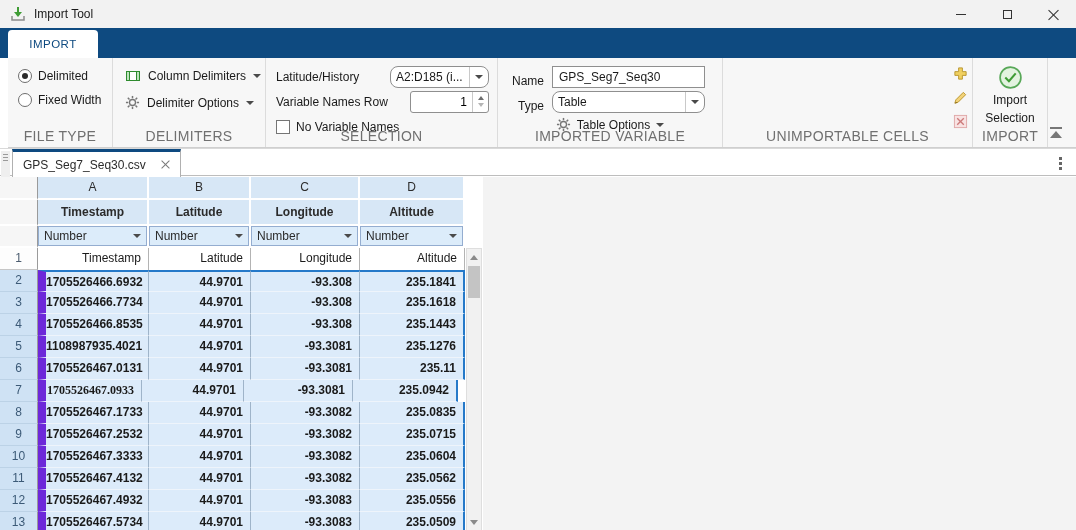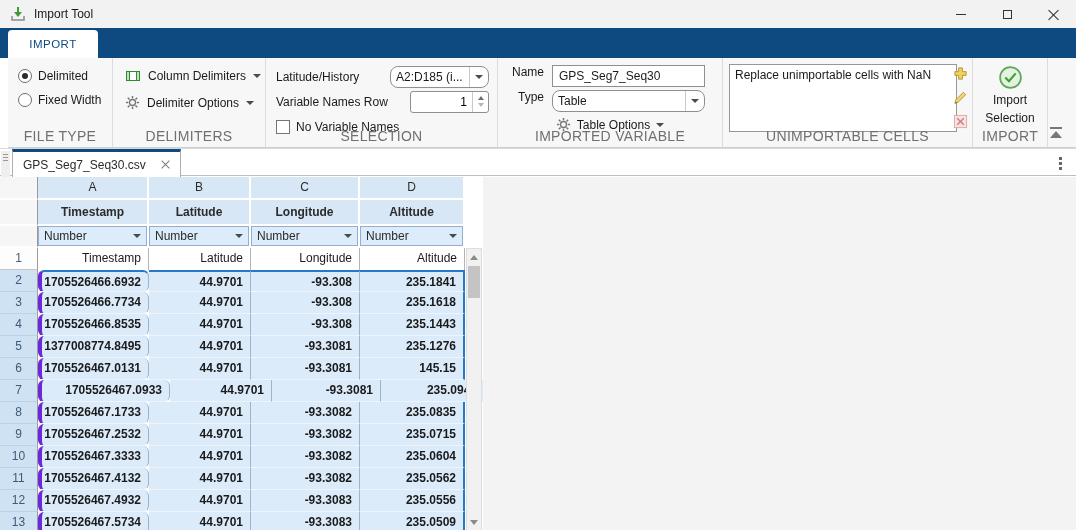--- a/index.html
+++ b/index.html
@@ -51,21 +51,21 @@
   .dd-selhist { width:99px; }
   .spinner { background:#fff; border:1px solid #8f8f8f; border-radius:3px; height:22px; width:79px; display:flex; align-items:center; font-size:12px; }
   .spinner .val { flex:1; text-align:right; padding-right:5px; }
   .spinner .arrows { width:16px; align-self:stretch; border-left:1px solid #c9c9c9; display:flex; flex-direction:column; align-items:center; justify-content:center; gap:3px; }
   .tri-up { width:0; height:0; border-left:3.5px solid transparent; border-right:3.5px solid transparent; border-bottom:4px solid #6e6e6e; }
   .tri-dn { width:0; height:0; border-left:3.5px solid transparent; border-right:3.5px solid transparent; border-top:4px solid #b5b5b5; }
   .cb { width:14px; height:14px; border:1px solid #757575; background:#fff; margin-right:6px; flex:0 0 auto; }
   .cb-row { display:flex; align-items:center; font-size:12px; color:#1a1a1a; }
 
   .iv-col { padding-top:5px; }
-  .iv-row { display:flex; align-items:flex-start; margin:2px 10px 0 8px; height:23px; }
+  .iv-row { display:flex; align-items:flex-end; margin:2px 10px 0 8px; height:23px; }
   .iv-row .lbl { width:38px; text-align:right; margin-right:8px; font-size:12px; color:#1a1a1a; }
   .txtinput { width:153px; height:22px; border:1px solid #8f8f8f; background:#fff; font-family:"Liberation Sans",sans-serif; font-size:12px; padding:0 6px; color:#1a1a1a; }
   .dd-type { width:153px; }
   .iv-opts { display:flex; align-items:center; justify-content:center; gap:6px; margin-top:4px; font-size:12px; color:#1a1a1a; }
 
   .ub-box { position:absolute; left:6px; top:6px; width:228px; height:68px; background:#fff; border:1px solid #979797; overflow:hidden; }
   .ub-rule { font-size:12px; color:#1a1a1a; padding:3px 5px 0 5px; white-space:nowrap; }
   .ub-btns { position:absolute; right:3px; top:7px; display:flex; flex-direction:column; gap:7px; }
   .ub-btn { width:17px; height:17px; display:flex; align-items:center; justify-content:center; }
 
@@ -96,21 +96,21 @@
   .hr-letters .hcell { height:23px; line-height:21px; }
   .hr-names .hcell { height:26px; line-height:24px; font-weight:bold; }
   .hr-types .hcell { height:22px; background:transparent; border-bottom:2px solid #fff; padding:0; }
   .typesel { height:20px; background:#dcecfa; border:1px solid #94add0; display:flex; align-items:center; font-size:12px; color:#2b2b2b; padding:0 5px; }
   .typesel .t { flex:1; text-align:left; }
   .hblank { background:#f6f6f6; border-right:1px solid #9a9a9a; border-bottom:2px solid #fff; }
   .rh { width:38px; flex:0 0 auto; height:22px; line-height:21px; text-align:center; font-size:12px; color:#4a5b6e; background:#fdfdfd; border-right:1px solid #9a9a9a; border-bottom:1px solid #c6c6c6; }
   .rh.selh { background:#cfe2f4; color:#3c5a77; border-bottom:1px solid #bcd2e6; }
   .cell { height:22px; line-height:20px; font-size:12px; text-align:right; padding-right:7px; color:#1a1a1a; background:#fff; border-right:1px solid #b3b3b3; border-bottom:1px solid #e0e0e0; overflow:hidden; flex:0 0 auto; }
   .cell.sel { background:#dcebfa; font-weight:bold; border-right:1px solid #9fb4c9; border-bottom:1px solid #eef4fb; }
-  .cell.sel-left { border-left:4px solid #6d28d9;border-radius:6px; }
+  .cell.sel-left { border-left:8px solid #6d28d9; }
   .cell.sel-right { border-right:2px solid #2579c9; }
   .cell.sel-top { border-top:2px solid #2579c9; }
   .row1 .cell { border-bottom:none; }
 
   .vscroll { position:absolute; left:466px; top:71px; width:16px; height:283px; background:#f1f1f1; border:1px solid #dedede; }
   .sbtn { position:absolute; left:0; width:14px; height:14px; display:flex; align-items:center; justify-content:center; }
   .sbtn.up { top:1px; } .sbtn.dn { bottom:1px; }
   .s-up { width:0;height:0;border-left:4px solid transparent;border-right:4px solid transparent;border-bottom:5px solid #8a8a8a; }
   .s-dn { width:0;height:0;border-left:4px solid transparent;border-right:4px solid transparent;border-top:5px solid #8a8a8a; }
   .sthumb { position:absolute; left:1px; top:17px; width:12px; height:32px; background:#c4c4c4; }
@@ -253,23 +253,20 @@
             </g>
           </svg>
           <span>Table Options</span>
           <span class="caret"></span>
         </div>
       </div>
       <div class="rsec-label">IMPORTED VARIABLE</div>
     </div>
 
     <div class="rsec sec-unimp">
-      <div class="ub-box" id="ub-rules">
-          <div class="ub-rule">Replace unimportable cells with NaN</div>
-        </div>
       <div class="ub-btns">
         <div class="ub-btn">
           <svg width="15" height="15" viewBox="0 0 16 16">
             <path d="M6 2 h4 v4 h4 v4 h-4 v4 H6 v-4 H2 V6 h4 z" fill="#f0d060" stroke="#b9952e"></path>
           </svg>
         </div>
         <div class="ub-btn">
           <svg width="15" height="15" viewBox="0 0 16 16">
             <polygon points="2,14 3,10.5 11,2.5 13.5,5 5.5,13" fill="#f3d37a" stroke="#b9952e"></polygon>
             <line x1="2" y1="14" x2="4.5" y2="13.2" stroke="#8a6d1e"></line>
@@ -385,35 +382,35 @@
         </div>
         <div class="brow">
           <div class="rh selh">4</div>
           <div class="cell sel sel-left" style="width: 111px;">1705526466.8535</div>
           <div class="cell sel" style="width: 102px;">44.9701</div>
           <div class="cell sel" style="width: 109px;">-93.308</div>
           <div class="cell sel sel-right" style="width: 105px;">235.1443</div>
         </div>
         <div class="brow">
           <div class="rh selh">5</div>
-          <div class="cell sel sel-left" style="width: 111px;">1377008774.8495</div>
+          <div class="cell sel sel-left" style="width: 111px;">1108987935.4021</div>
           <div class="cell sel" style="width: 102px;">44.9701</div>
           <div class="cell sel" style="width: 109px;">-93.3081</div>
           <div class="cell sel sel-right" style="width: 105px;">235.1276</div>
         </div>
         <div class="brow">
           <div class="rh selh">6</div>
           <div class="cell sel sel-left" style="width: 111px;">1705526467.0131</div>
           <div class="cell sel" style="width: 102px;">44.9701</div>
           <div class="cell sel" style="width: 109px;">-93.3081</div>
-          <div class="cell sel sel-right" style="width: 105px;">145.15</div>
+          <div class="cell sel sel-right" style="width: 105px;">235.11</div>
         </div>
         <div class="brow">
           <div class="rh selh">7</div>
-          <div class="cell sel sel-left" style="width: 132px;">1705526467.0933</div>
+          <div class="cell sel sel-left" style="width: 104px; font-family: Liberation Serif, serif;">1705526467.0933</div>
           <div class="cell sel" style="width: 102px;">44.9701</div>
           <div class="cell sel" style="width: 109px;">-93.3081</div>
           <div class="cell sel sel-right" style="width: 105px;">235.0942</div>
         </div>
         <div class="brow">
           <div class="rh selh">8</div>
           <div class="cell sel sel-left" style="width: 111px;">1705526467.1733</div>
           <div class="cell sel" style="width: 102px;">44.9701</div>
           <div class="cell sel" style="width: 109px;">-93.3082</div>
           <div class="cell sel sel-right" style="width: 105px;">235.0835</div>

